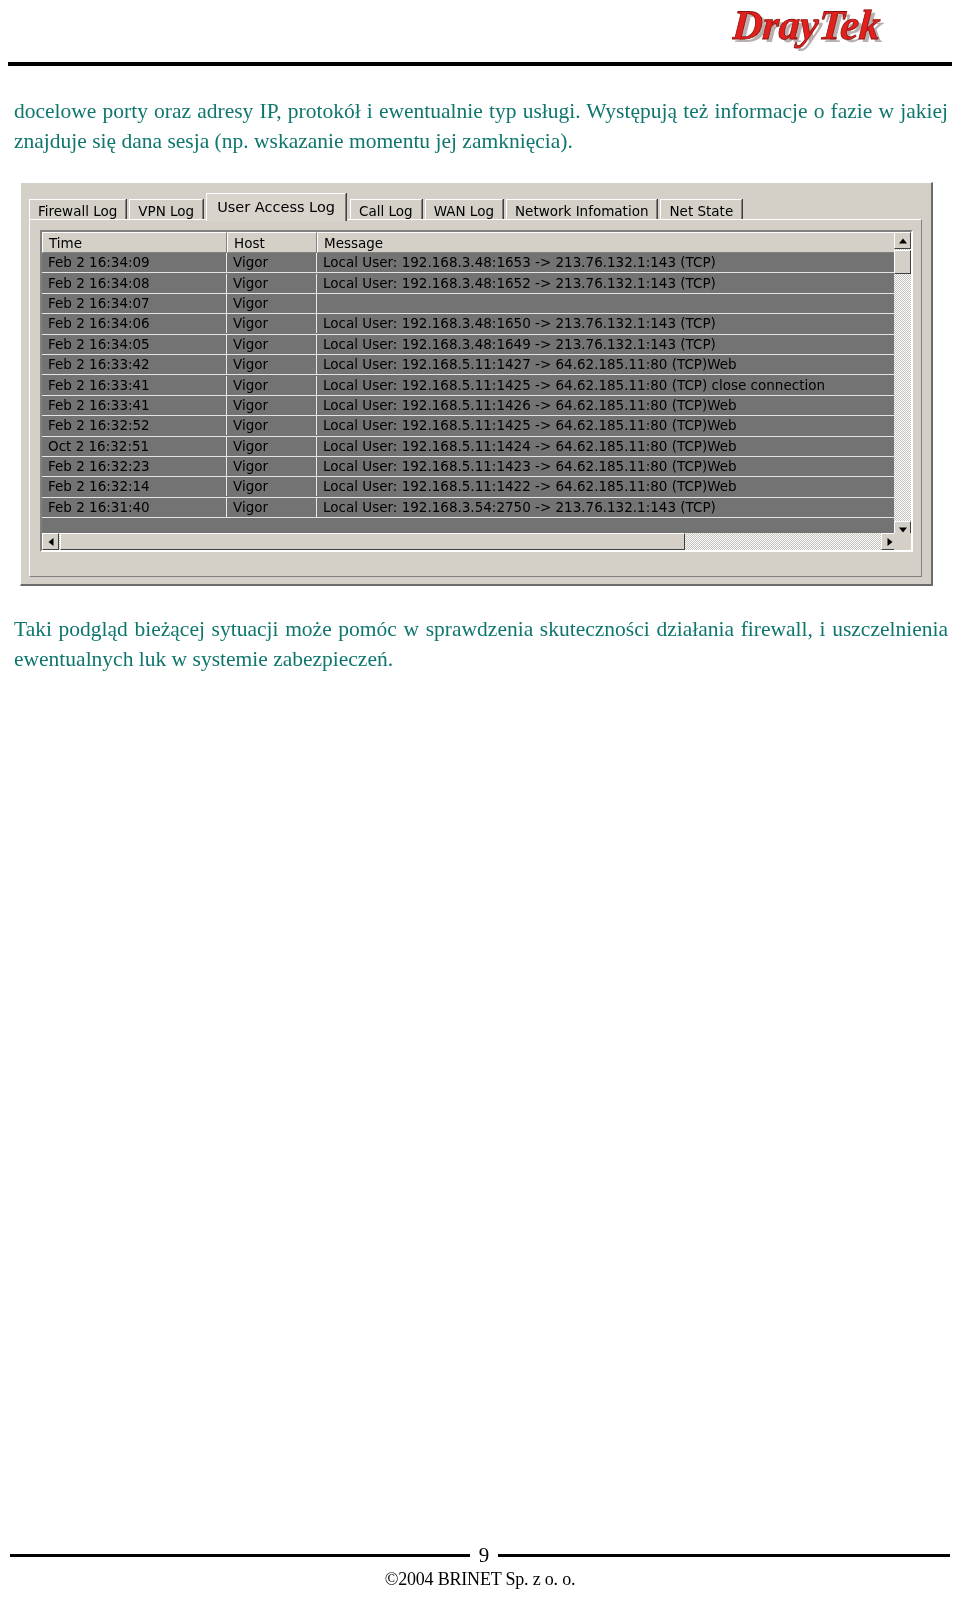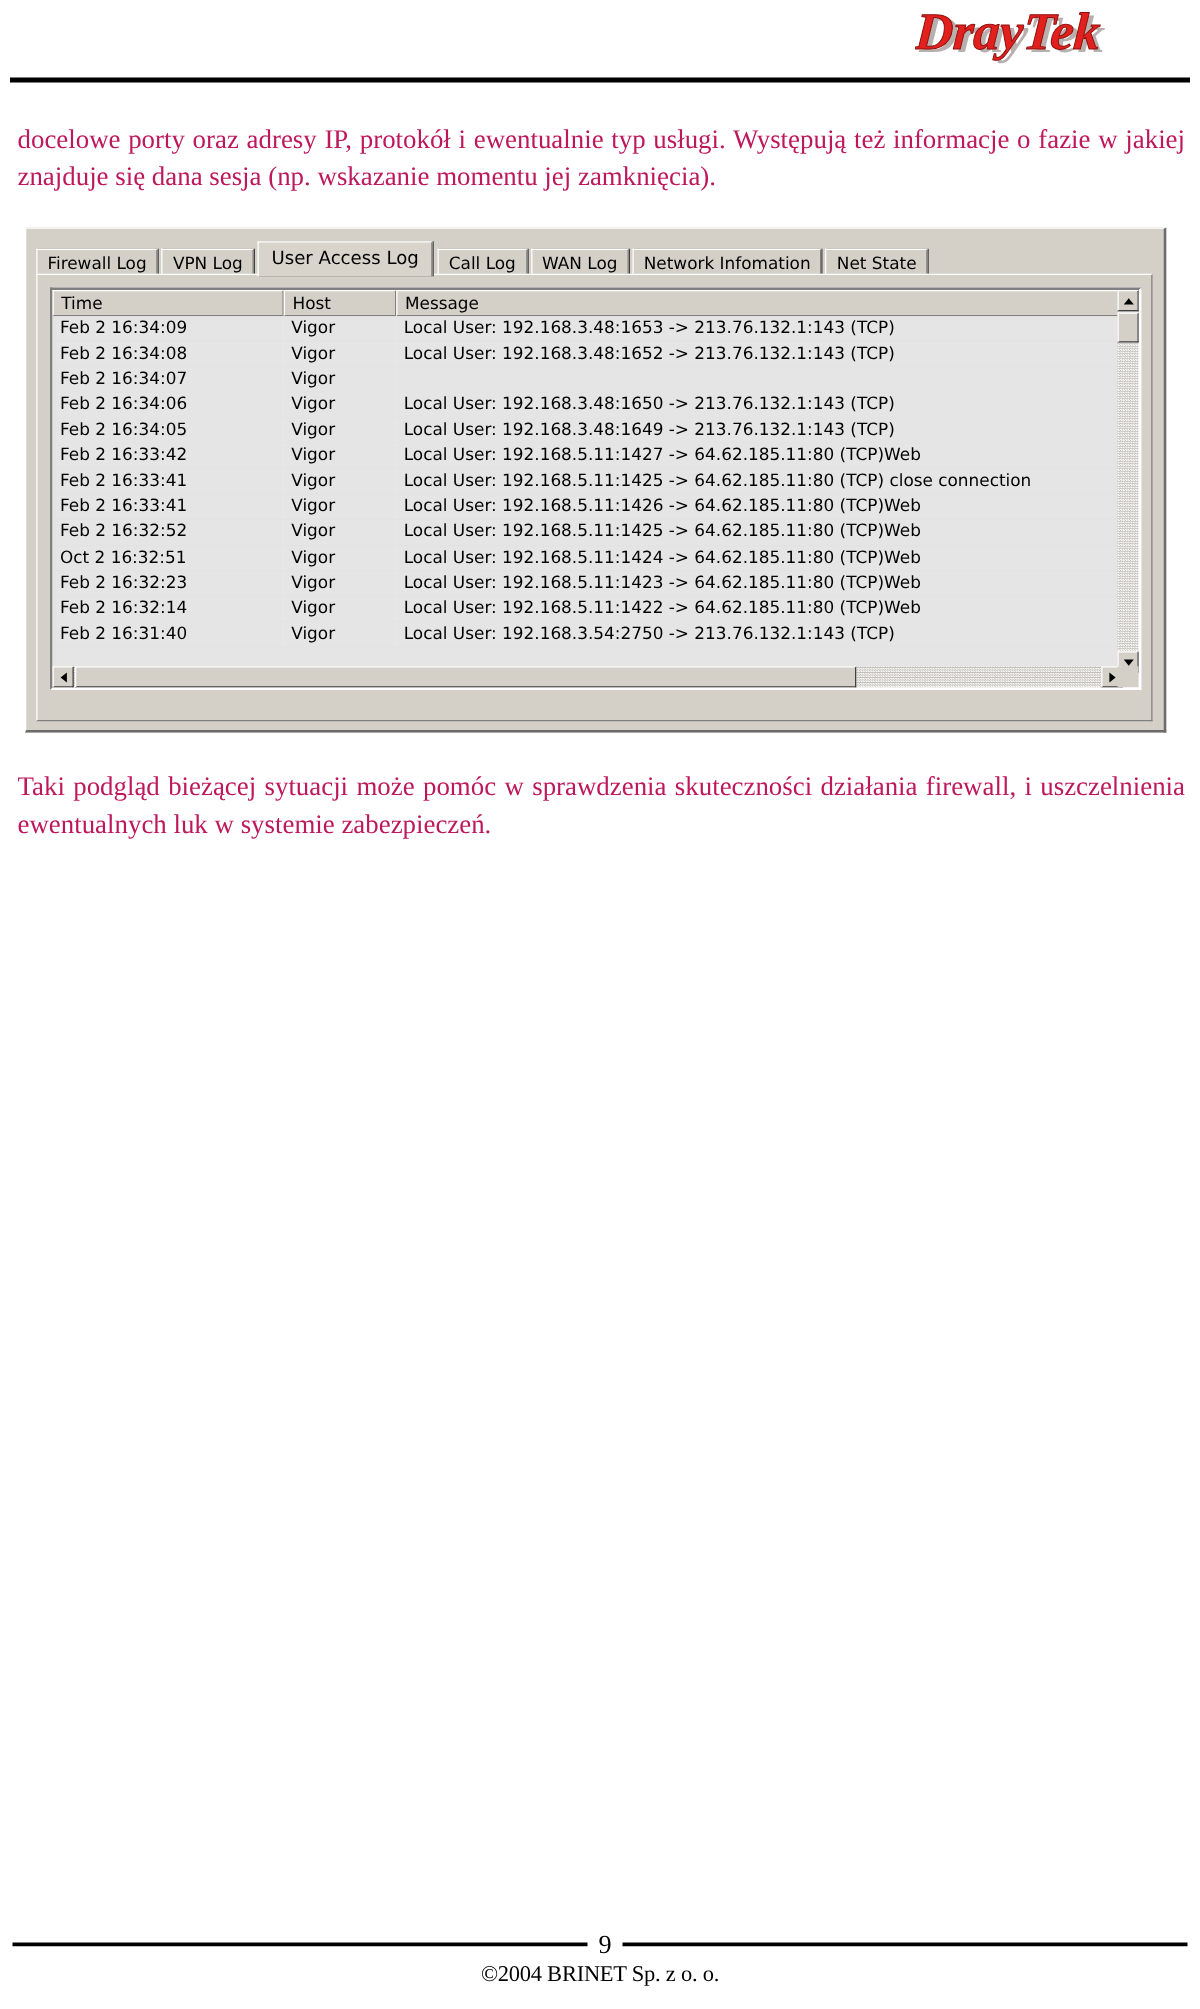--- a/index.html
+++ b/index.html
@@ -51,21 +51,21 @@
     background: #000000;
   }
 
   
   .para {
     position: absolute;
     font-family: "Liberation Serif", serif;
     font-size: 21.5px;
     line-height: 30px;
     text-align: justify;
-    color: #be185d;
+    color: #0f766e;
   }
   .para-top {
     left: 14px;
     top: 96px;
     width: 934px;
   }
   .para-bottom {
     left: 14px;
     top: 614px;
     width: 934px;
@@ -189,21 +189,21 @@
   .hcell.c-host { width: 90px; }
   .hcell.c-msg  { width: 581px; }
 
   
   .lv-rows {
     position: absolute;
     left: 0;
     top: 21px;
     width: 856px;
     height: 285px;
-    background: #e5e5e5;
+    background: #737373;
     overflow: hidden;
   }
   .lv-row {
     display: flex;
     height: 20.4px;
     align-items: center;
     border-bottom: 1px solid #e3e3e3;
     box-sizing: border-box;
   }
   .lv-row .cell {

